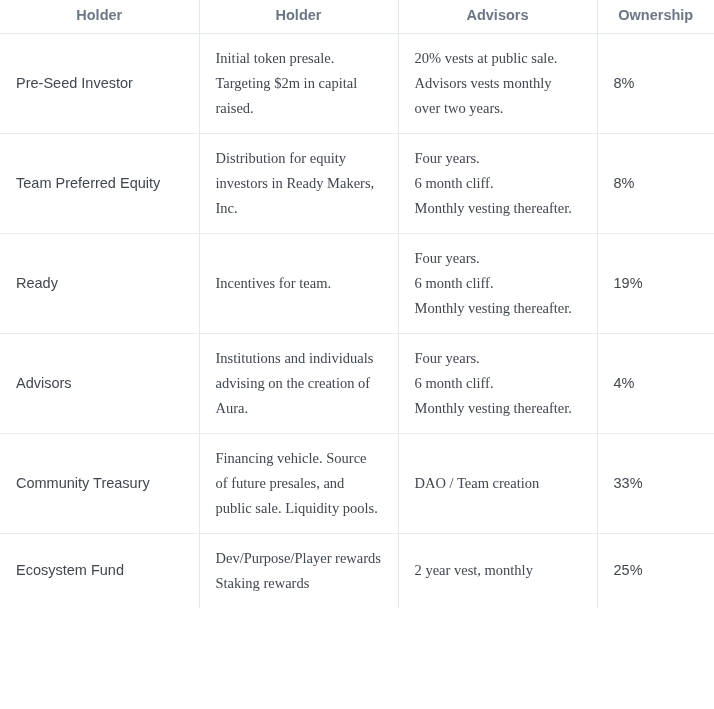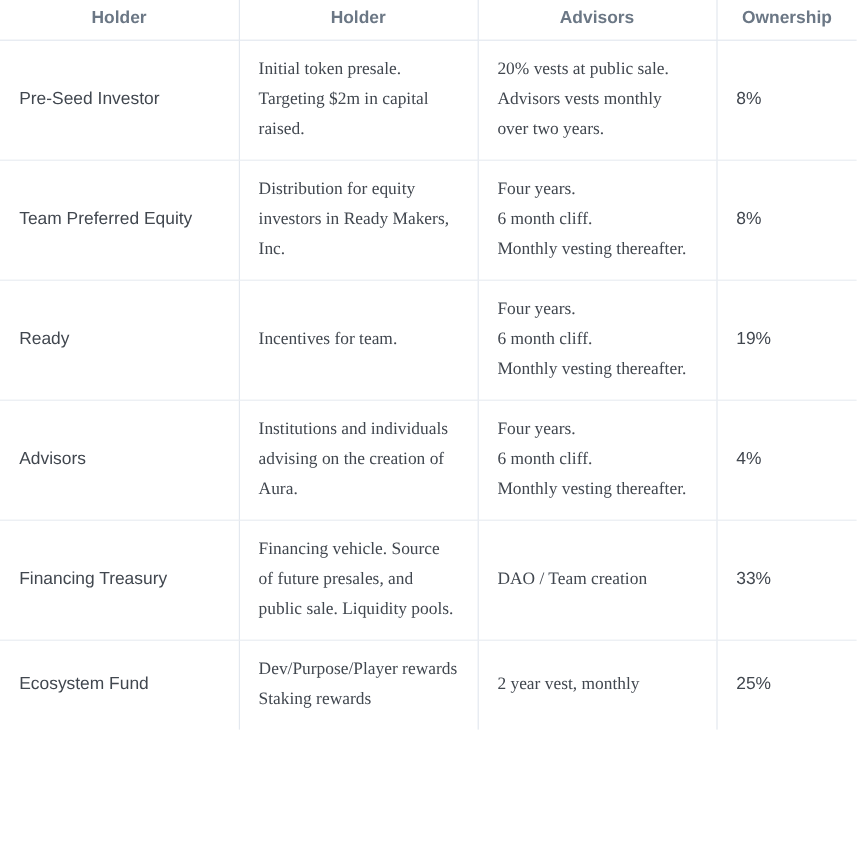--- a/index.html
+++ b/index.html
@@ -118,21 +118,21 @@
           <span class="cell-line">Institutions and individuals advising on the creation of Aura.</span>
         </td>
         <td>
           <span class="cell-line">Four years.</span>
           <span class="cell-line">6 month cliff.</span>
           <span class="cell-line">Monthly vesting thereafter.</span>
         </td>
         <td class="last-col">4%</td>
       </tr>
       <tr>
-        <td>Financing Treasury</td>
+        <td>Community Treasury</td>
         <td>
           <span class="cell-line">Financing vehicle. Source of future presales, and public sale. Liquidity pools.</span>
         </td>
         <td>
           <span class="cell-line">DAO / Team creation</span>
         </td>
         <td class="last-col">33%</td>
       </tr>
       <tr class="last-row">
         <td>Ecosystem Fund</td>

